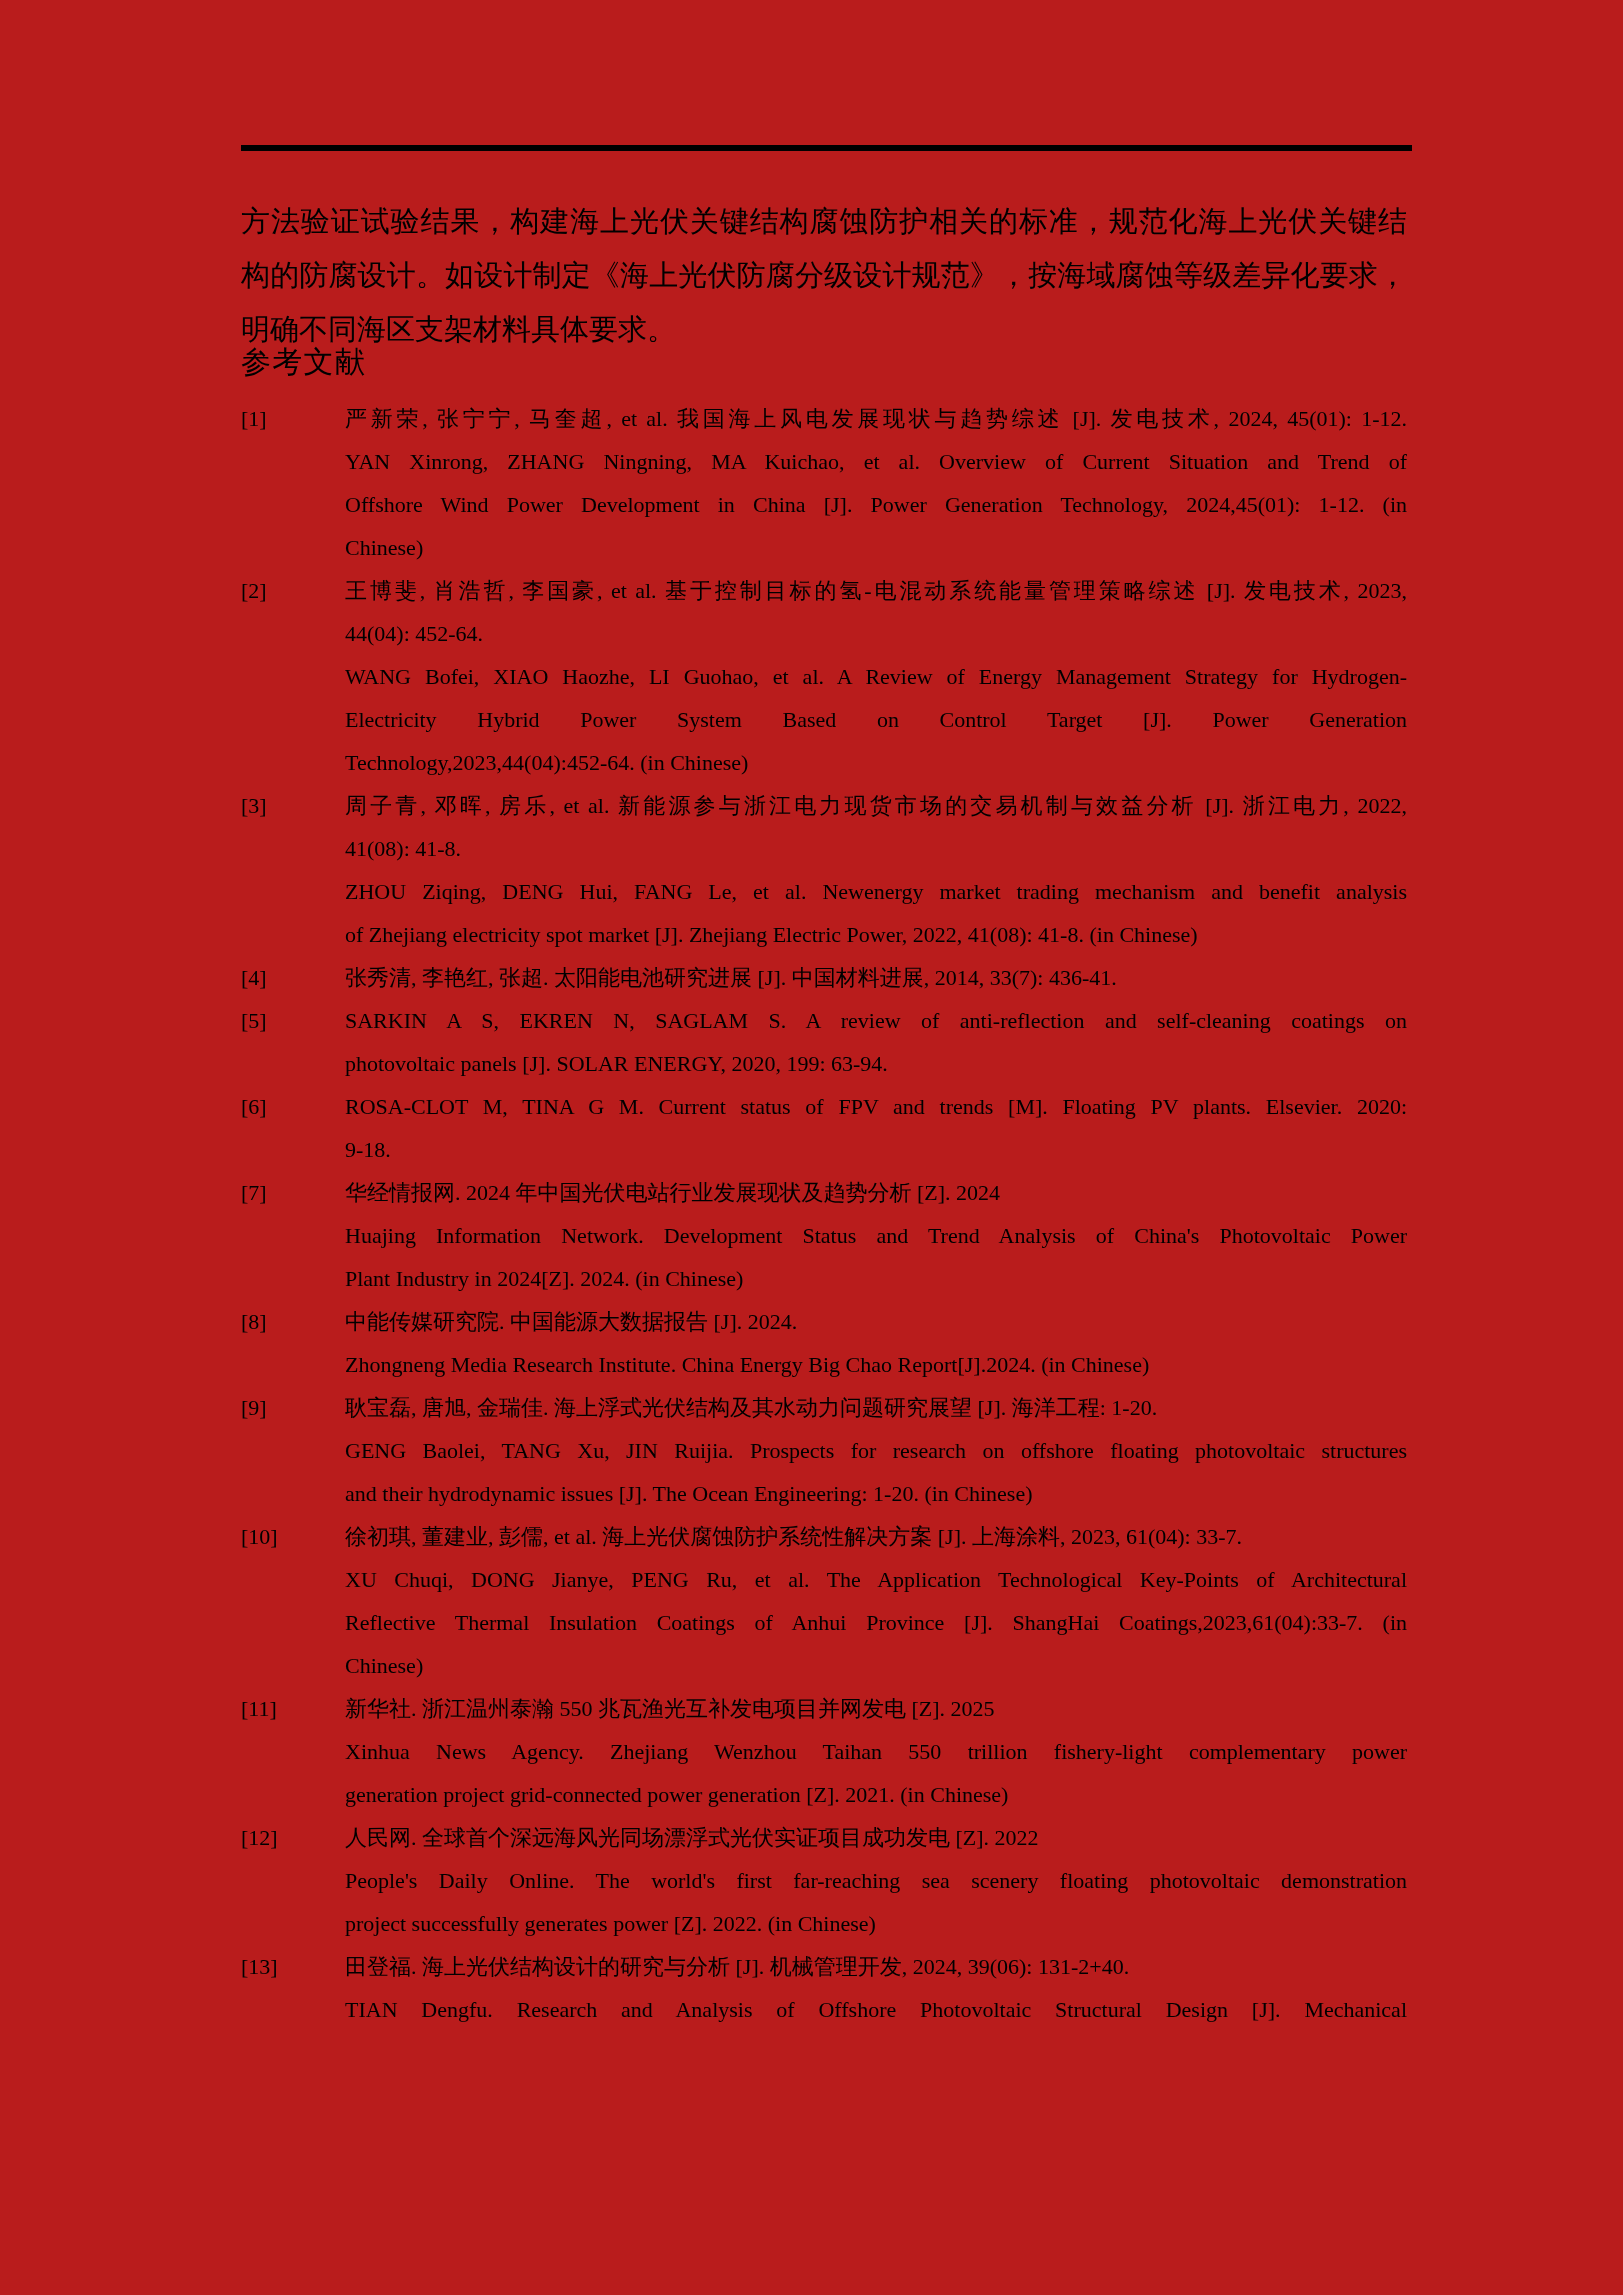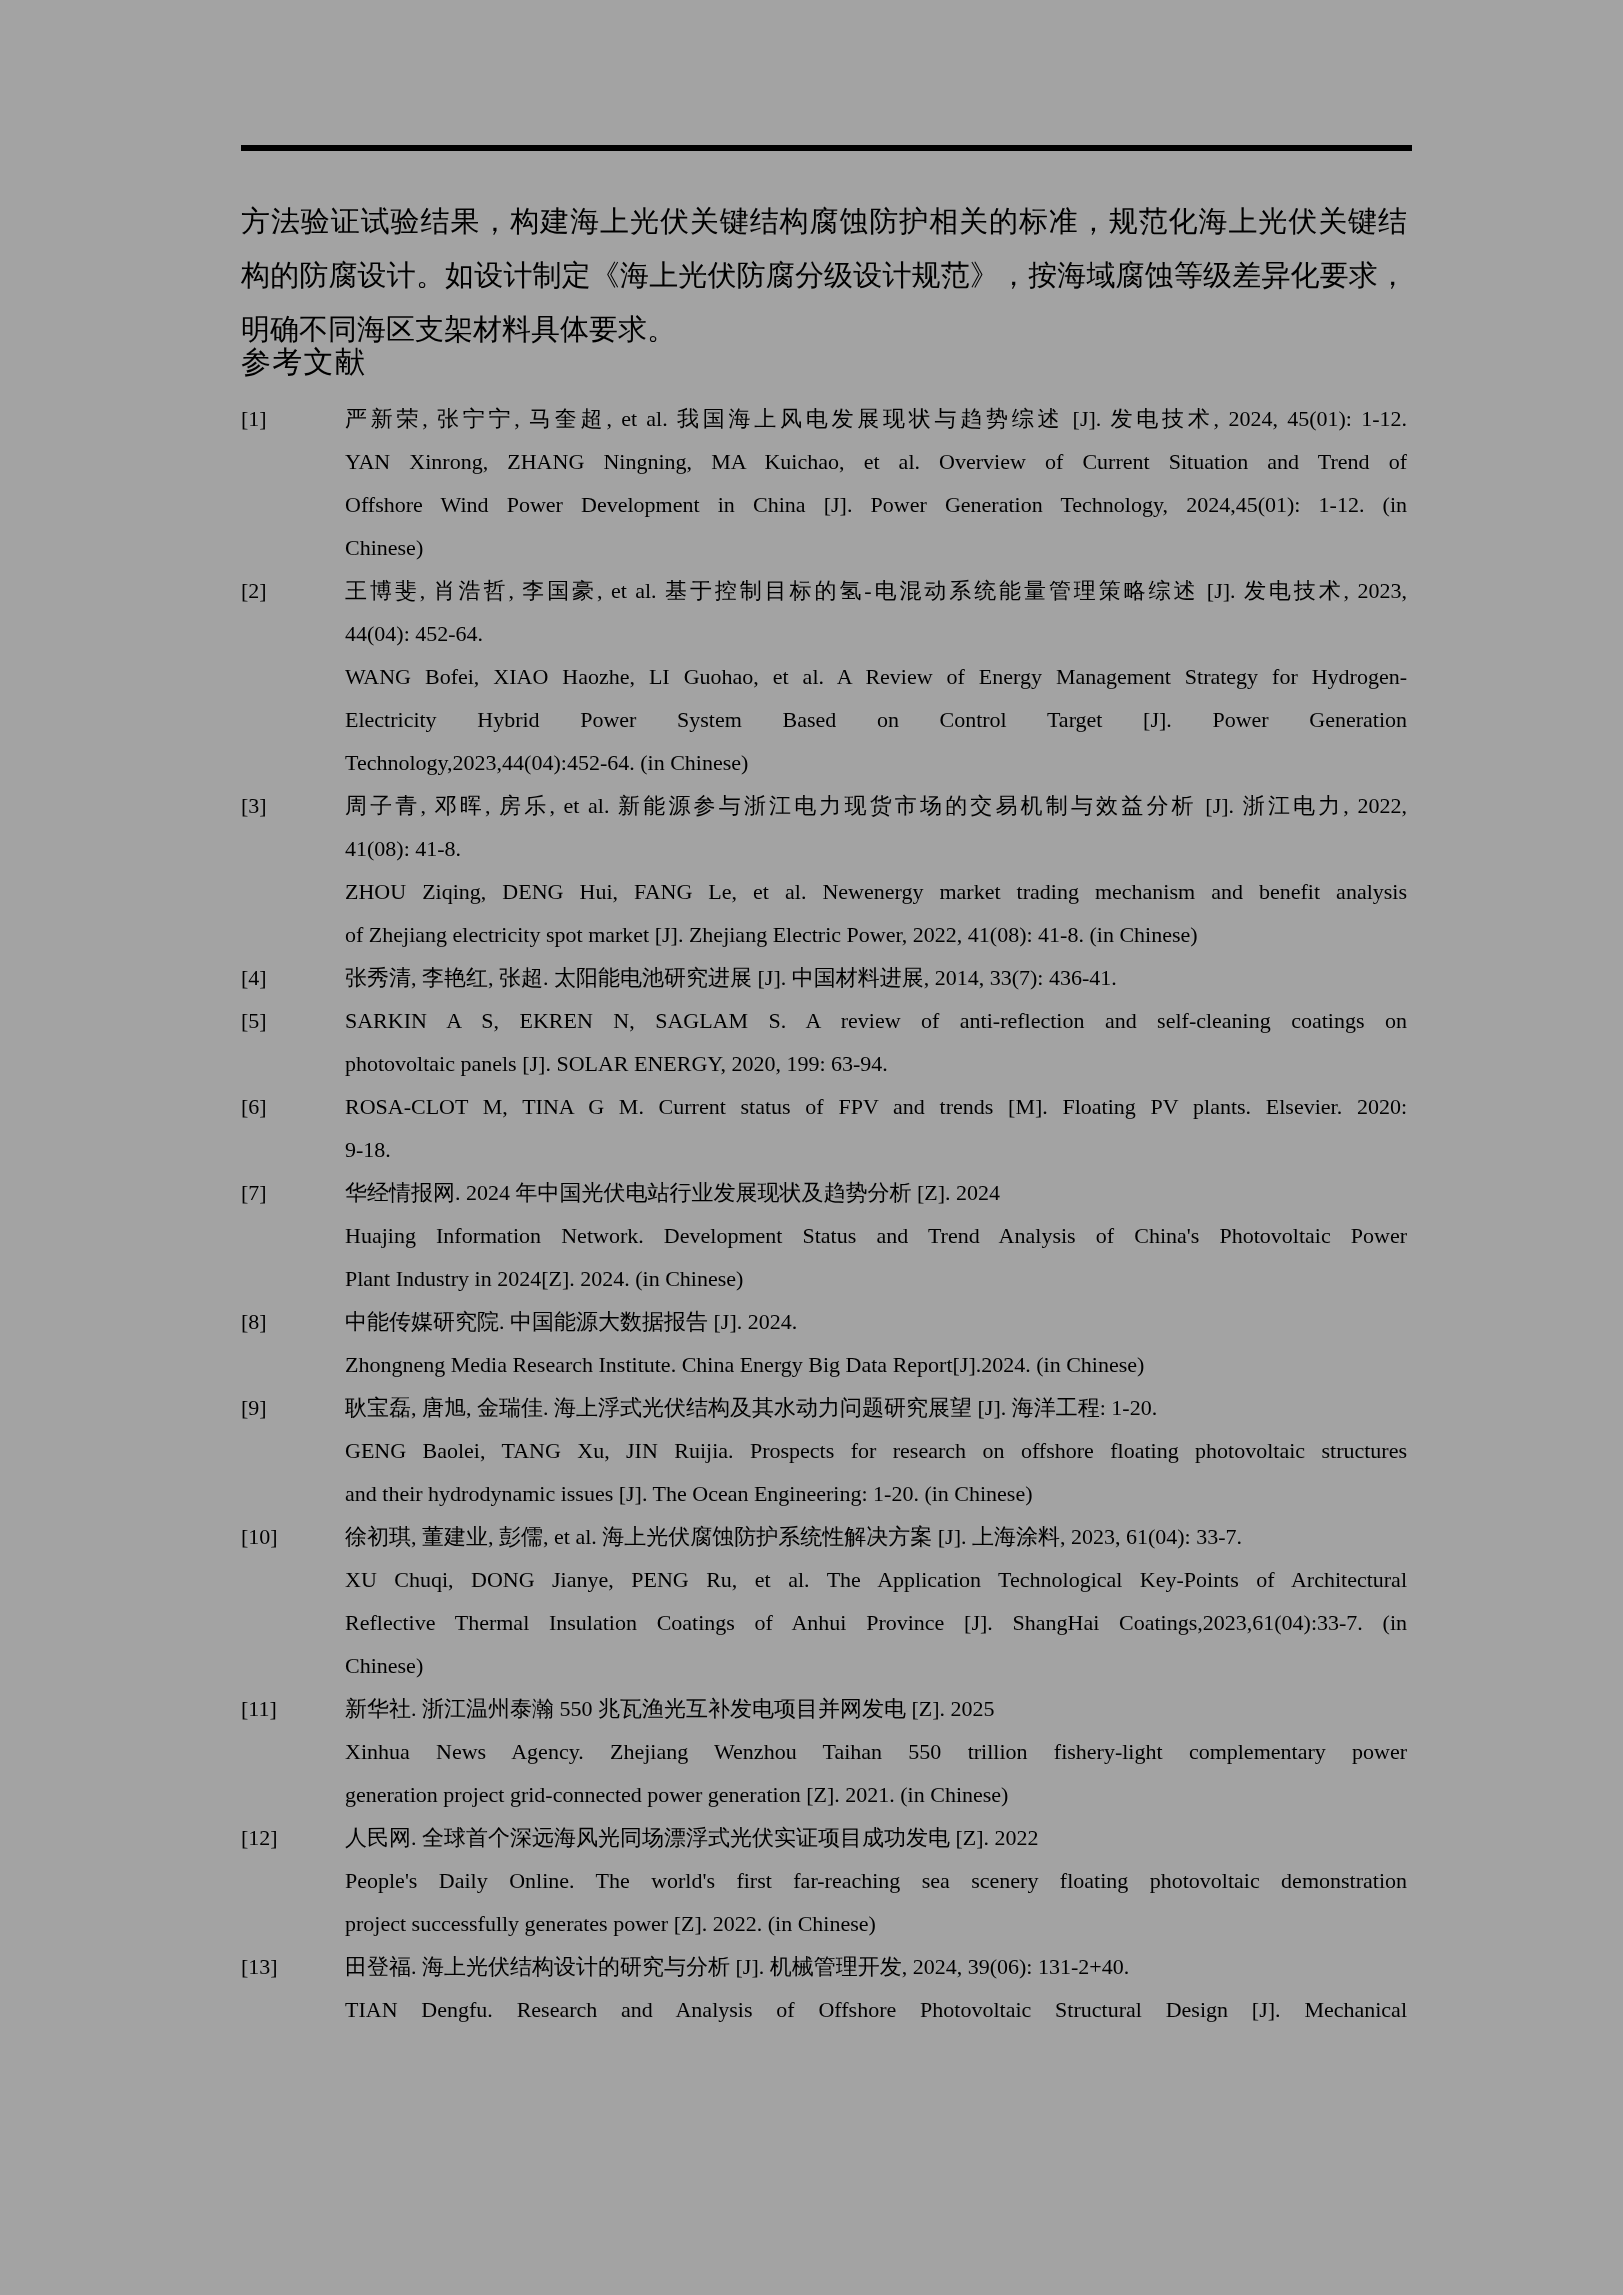--- a/index.html
+++ b/index.html
@@ -1,20 +1,20 @@
 <!DOCTYPE html>
 <html style="font-size:10.5px"><head>
 <meta charset="utf-8">
 <style>
   html, body { margin: 0; padding: 0; background: #ffffff; }
   .page {
     position: relative;
     width: 1623px;
     height: 2295px;
-    background: #a3a3a3;
+    background: #b91c1c;
     color: #000000;
     font-family: "Liberation Serif", "DejaVu Serif", serif;
     overflow: hidden;
   }
   .top-rule {
     position: absolute;
     left: 241px;
     top: 145px;
     width: 1171px;
     height: 5.9px;
@@ -134,21 +134,21 @@
         <div class="ref-lines">
           <div class="line l">华经情报网. 2024 年中国光伏电站行业发展现状及趋势分析 [Z]. 2024</div>
           <div class="line j">Huajing Information Network. Development Status and Trend Analysis of China's Photovoltaic Power</div>
           <div class="line l">Plant Industry in 2024[Z]. 2024. (in Chinese)</div>
         </div>
       </div>
       <div class="ref-row">
         <div class="ref-num">[8]</div>
         <div class="ref-lines">
           <div class="line l">中能传媒研究院. 中国能源大数据报告 [J]. 2024.</div>
-          <div class="line l">Zhongneng Media Research Institute. China Energy Big Data Report[J].2024. (in Chinese)</div>
+          <div class="line l">Zhongneng Media Research Institute. China Energy Big Chao Report[J].2024. (in Chinese)</div>
         </div>
       </div>
       <div class="ref-row">
         <div class="ref-num">[9]</div>
         <div class="ref-lines">
           <div class="line l">耿宝磊, 唐旭, 金瑞佳. 海上浮式光伏结构及其水动力问题研究展望 [J]. 海洋工程: 1-20.</div>
           <div class="line j">GENG Baolei, TANG Xu, JIN Ruijia. Prospects for research on offshore floating photovoltaic structures</div>
           <div class="line l">and their hydrodynamic issues [J]. The Ocean Engineering: 1-20. (in Chinese)</div>
         </div>
       </div>

